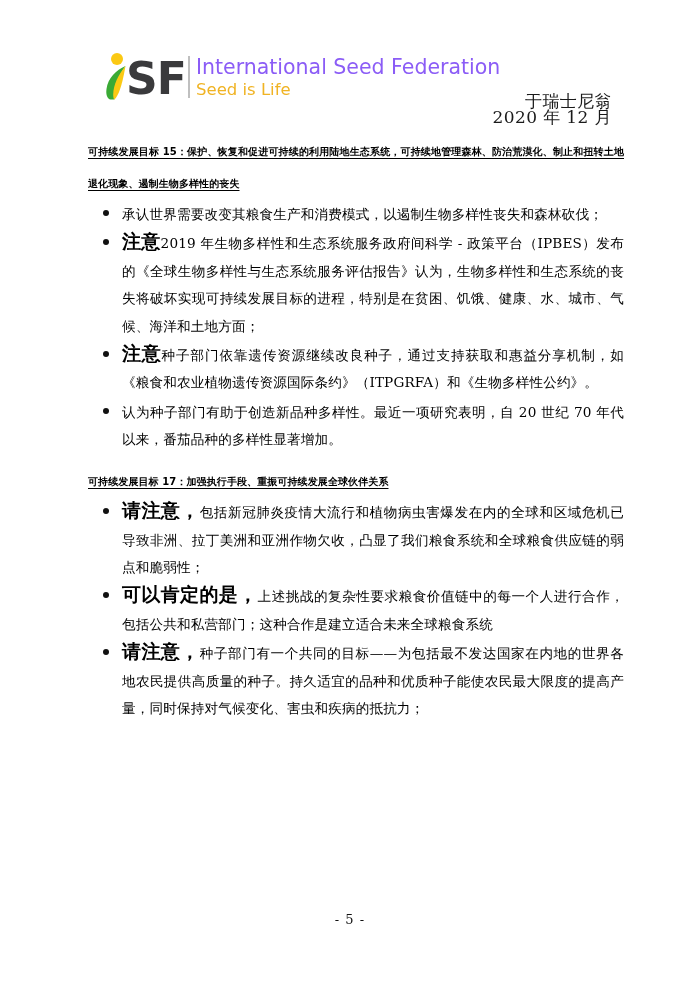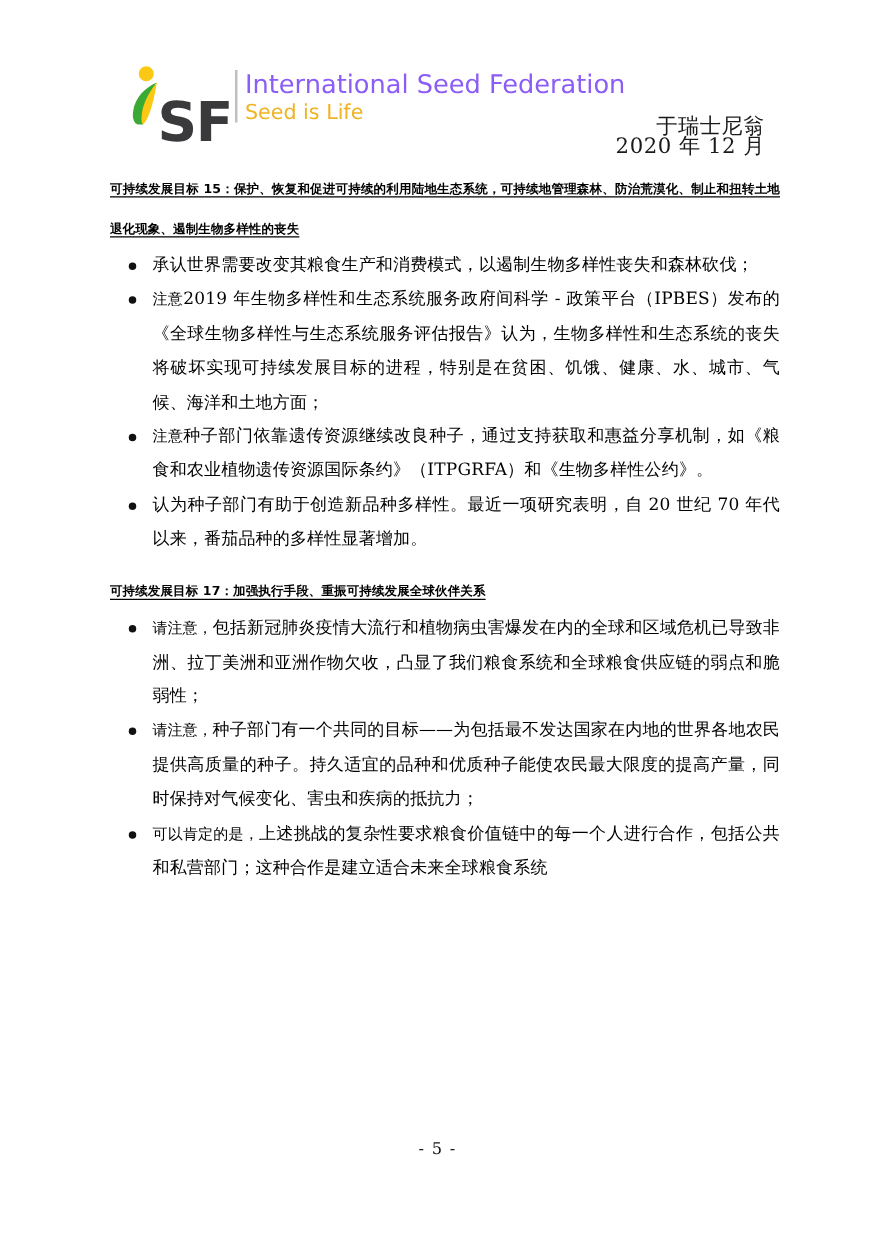--- a/index.html
+++ b/index.html
@@ -61,21 +61,20 @@
   .logo-sf {
     position: absolute;
     left: 24px;
     top: 5px;
     font-family: "DejaVu Sans", "Liberation Sans", sans-serif;
     font-weight: bold;
     font-size: 44px;
     line-height: 44px;
     letter-spacing: -1px;
     color: #3A3A3C;
-    margin-top: 20px;
   }
   .logo-divider {
     position: absolute;
     left: 86px;
     top: 4px;
     width: 2px;
     height: 42px;
     background: #BFBFBF;
   }
   .logo-text {
@@ -157,22 +156,22 @@
     position: absolute;
     left: 15px;
     top: 11px;
     width: 6px;
     height: 6px;
     border-radius: 50%;
     background: #111;
   }
   .lead {
     font-family: "DejaVu Sans", "Liberation Sans", sans-serif;
-    font-weight: normal;
-    font-size: 12px;
+    font-weight: bold;
+    font-size: 19px;
     letter-spacing: 0;
   }
   .grp-1 { margin-top: 9px; }
   .grp-2 { margin-top: 5px; }
 
   .footer {
     position: absolute;
     left: 0;
     right: 0;
     top: 912px;
@@ -220,21 +219,21 @@
       <li><span class="lead"></span><span>承认世界需要改变其粮食生产和消费模式，以遏制生物多样性丧失和森林砍伐；</span></li>
       <li><span class="lead">注意</span><span>2019 年生物多样性和生态系统服务政府间科学 - 政策平台（IPBES）发布的《全球生物多样性与生态系统服务评估报告》认为，生物多样性和生态系统的丧失将破坏实现可持续发展目标的进程，特别是在贫困、饥饿、健康、水、城市、气候、海洋和土地方面；</span></li>
       <li><span class="lead">注意</span><span>种子部门依靠遗传资源继续改良种子，通过支持获取和惠益分享机制，如《粮食和农业植物遗传资源国际条约》（ITPGRFA）和《生物多样性公约》。</span></li>
       <li><span class="lead"></span><span>认为种子部门有助于创造新品种多样性。最近一项研究表明，自 20 世纪 70 年代以来，番茄品种的多样性显著增加。</span></li>
     </ul>
 
     <div class="sdg-heading second">可持续发展目标 17：加强执行手段、重振可持续发展全球伙伴关系</div>
 
     <ul class="bullets grp-2">
       <li><span class="lead">请注意，</span><span>包括新冠肺炎疫情大流行和植物病虫害爆发在内的全球和区域危机已导致非洲、拉丁美洲和亚洲作物欠收，凸显了我们粮食系统和全球粮食供应链的弱点和脆弱性；</span></li>
+      <li><span class="lead">可以肯定的是，</span><span>上述挑战的复杂性要求粮食价值链中的每一个人进行合作，包括公共和私营部门；这种合作是建立适合未来全球粮食系统</span></li>
       <li><span class="lead">请注意，</span><span>种子部门有一个共同的目标——为包括最不发达国家在内地的世界各地农民提供高质量的种子。持久适宜的品种和优质种子能使农民最大限度的提高产量，同时保持对气候变化、害虫和疾病的抵抗力；</span></li>
-      <li><span class="lead">可以肯定的是，</span><span>上述挑战的复杂性要求粮食价值链中的每一个人进行合作，包括公共和私营部门；这种合作是建立适合未来全球粮食系统</span></li>
     </ul>
 
   </div>
 
   <div class="footer">- 5 -</div>
 
 </div>
 
 </body></html>

